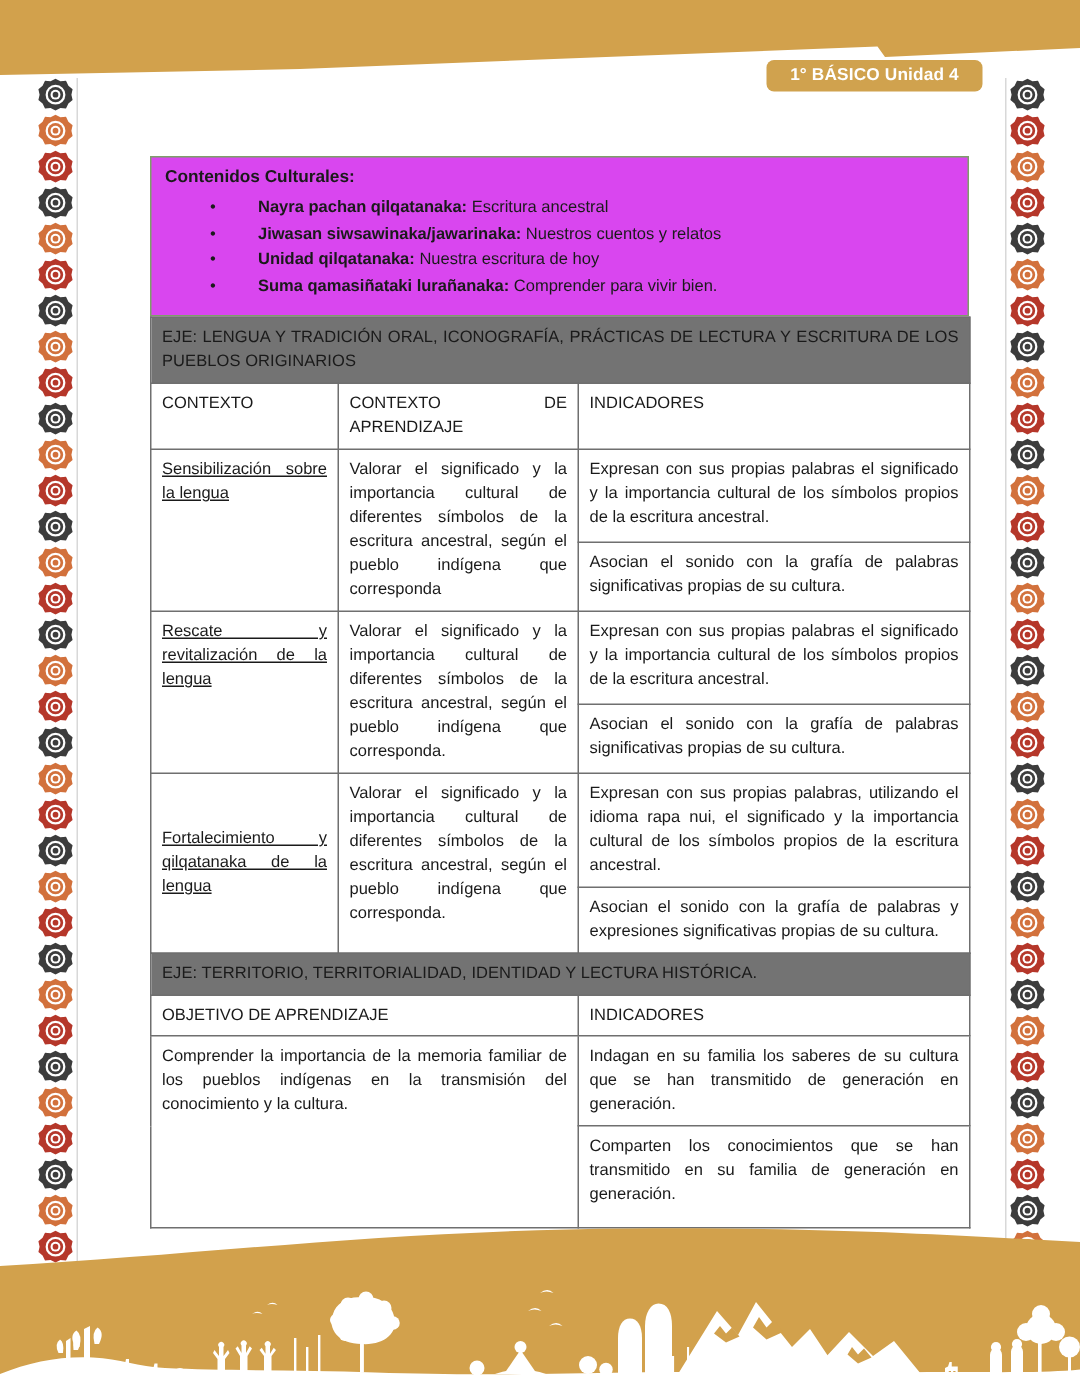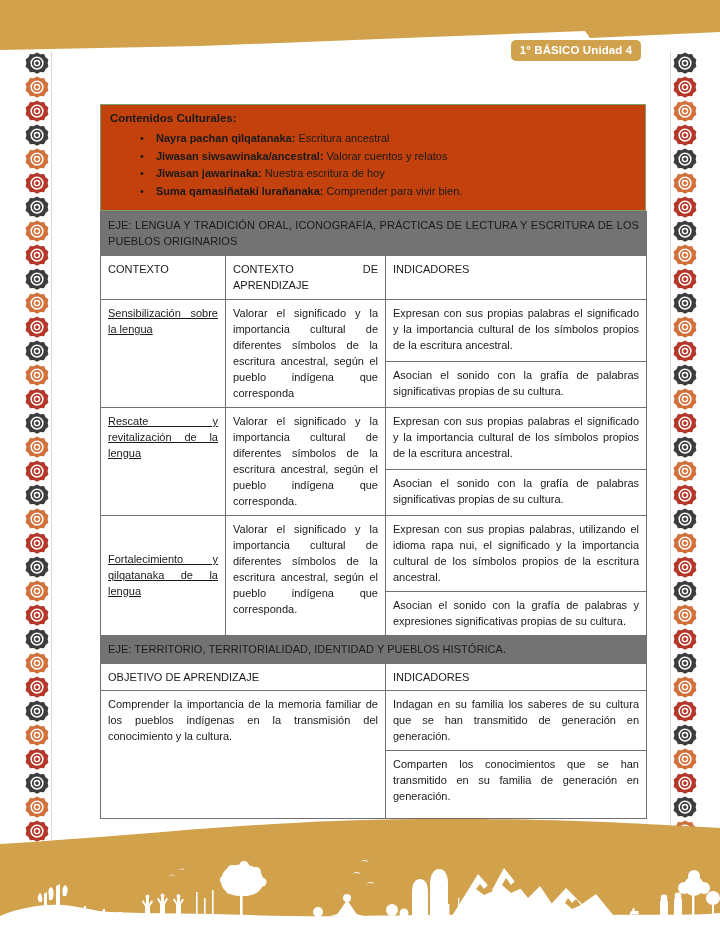--- a/index.html
+++ b/index.html
@@ -26,21 +26,21 @@
     width: 720px;
     height: 56px;
     overflow: hidden;
   }
   .top-band svg { display: block; }
 
   .unit-badge {
     position: absolute;
     top: 40px;
     left: 511px;
-    width: 130px;
+    width: 144px;
     height: 21px;
     background: #D0A24E;
     border-radius: 5px;
     color: #ffffff;
     font-size: 11.5px;
     font-weight: 600;
     line-height: 21px;
     text-align: center;
     letter-spacing: .1px;
     white-space: nowrap;
@@ -78,21 +78,21 @@
 
   
   .content {
     position: absolute;
     left: 100px;
     top: 104px;
     width: 546px;
   }
 
   .cultural-box {
-    background: #c2410c;
+    background: #d946ef;
     border: 1px solid #7e9e6a;
     padding: 7px 20px 9px 9px;
   }
   .cultural-title {
     font-size: 11.5px;
     font-weight: bold;
     color: #1a1a1a;
     margin-bottom: 7px;
   }
   .cultural-list { margin: 0; padding: 0; list-style: none; }
@@ -104,21 +104,21 @@
     padding-left: 46px;
     margin-bottom: 2px;
   }
   .cultural-list li .bullet {
     position: absolute;
     left: 30px;
     top: 0;
     font-size: 11px;
     line-height: 15.5px;
   }
-  .cultural-list li b { font-weight: bold; }
+  .cultural-list li b { font-weight: bold; margin-left: 16px; }
 
   
   table.grid {
     border-collapse: collapse;
     width: 546px;
     table-layout: fixed;
   }
   table.grid td, table.grid th {
     border: 1px solid #6f6f6f;
     vertical-align: top;
@@ -254,24 +254,24 @@
 
   <div class="content">
 
     <div class="cultural-box">
       <div class="cultural-title">Contenidos Culturales:</div>
       <ul class="cultural-list">
         <li>
           <span class="bullet">•</span><b>Nayra pachan qilqatanaka:</b><span> Escritura ancestral</span>
         </li>
         <li>
-          <span class="bullet">•</span><b>Jiwasan siwsawinaka/ancestral:</b><span> Valorar cuentos y relatos</span>
+          <span class="bullet">•</span><b>Jiwasan siwsawinaka/jawarinaka:</b><span> Nuestros cuentos y relatos</span>
         </li>
         <li>
-          <span class="bullet">•</span><b>Jiwasan jawarinaka:</b><span> Nuestra escritura de hoy</span>
+          <span class="bullet">•</span><b>Unidad qilqatanaka:</b><span> Nuestra escritura de hoy</span>
         </li>
         <li>
           <span class="bullet">•</span><b>Suma qamasiñataki lurañanaka:</b><span> Comprender para vivir bien.</span>
         </li>
       </ul>
     </div>
 
     <table class="grid">
       <colgroup>
         <col style="width:125px">
@@ -317,21 +317,21 @@
       </tbody>
     </table>
 
     <table class="grid" style="margin-top:-1px">
       <colgroup>
         <col style="width:285px">
           <col style="width:261px">
       </colgroup>
       <tbody>
         <tr>
-          <td class="eje-band" colspan="2">EJE: TERRITORIO, TERRITORIALIDAD, IDENTIDAD Y PUEBLOS HISTÓRICA.</td>
+          <td class="eje-band" colspan="2">EJE: TERRITORIO, TERRITORIALIDAD, IDENTIDAD Y LECTURA HISTÓRICA.</td>
         </tr>
         <tr>
           <td style="padding-bottom:5px">OBJETIVO DE APRENDIZAJE</td>
           <td style="padding-bottom:5px">INDICADORES</td>
         </tr>
         <tr>
           <td rowspan="2">Comprender  la importancia de la memoria familiar de los pueblos indígenas en la transmisión del conocimiento y la cultura.</td>
           <td>Indagan en su familia los saberes de su cultura que se han transmitido de generación en generación.</td>
         </tr>
         <tr>

